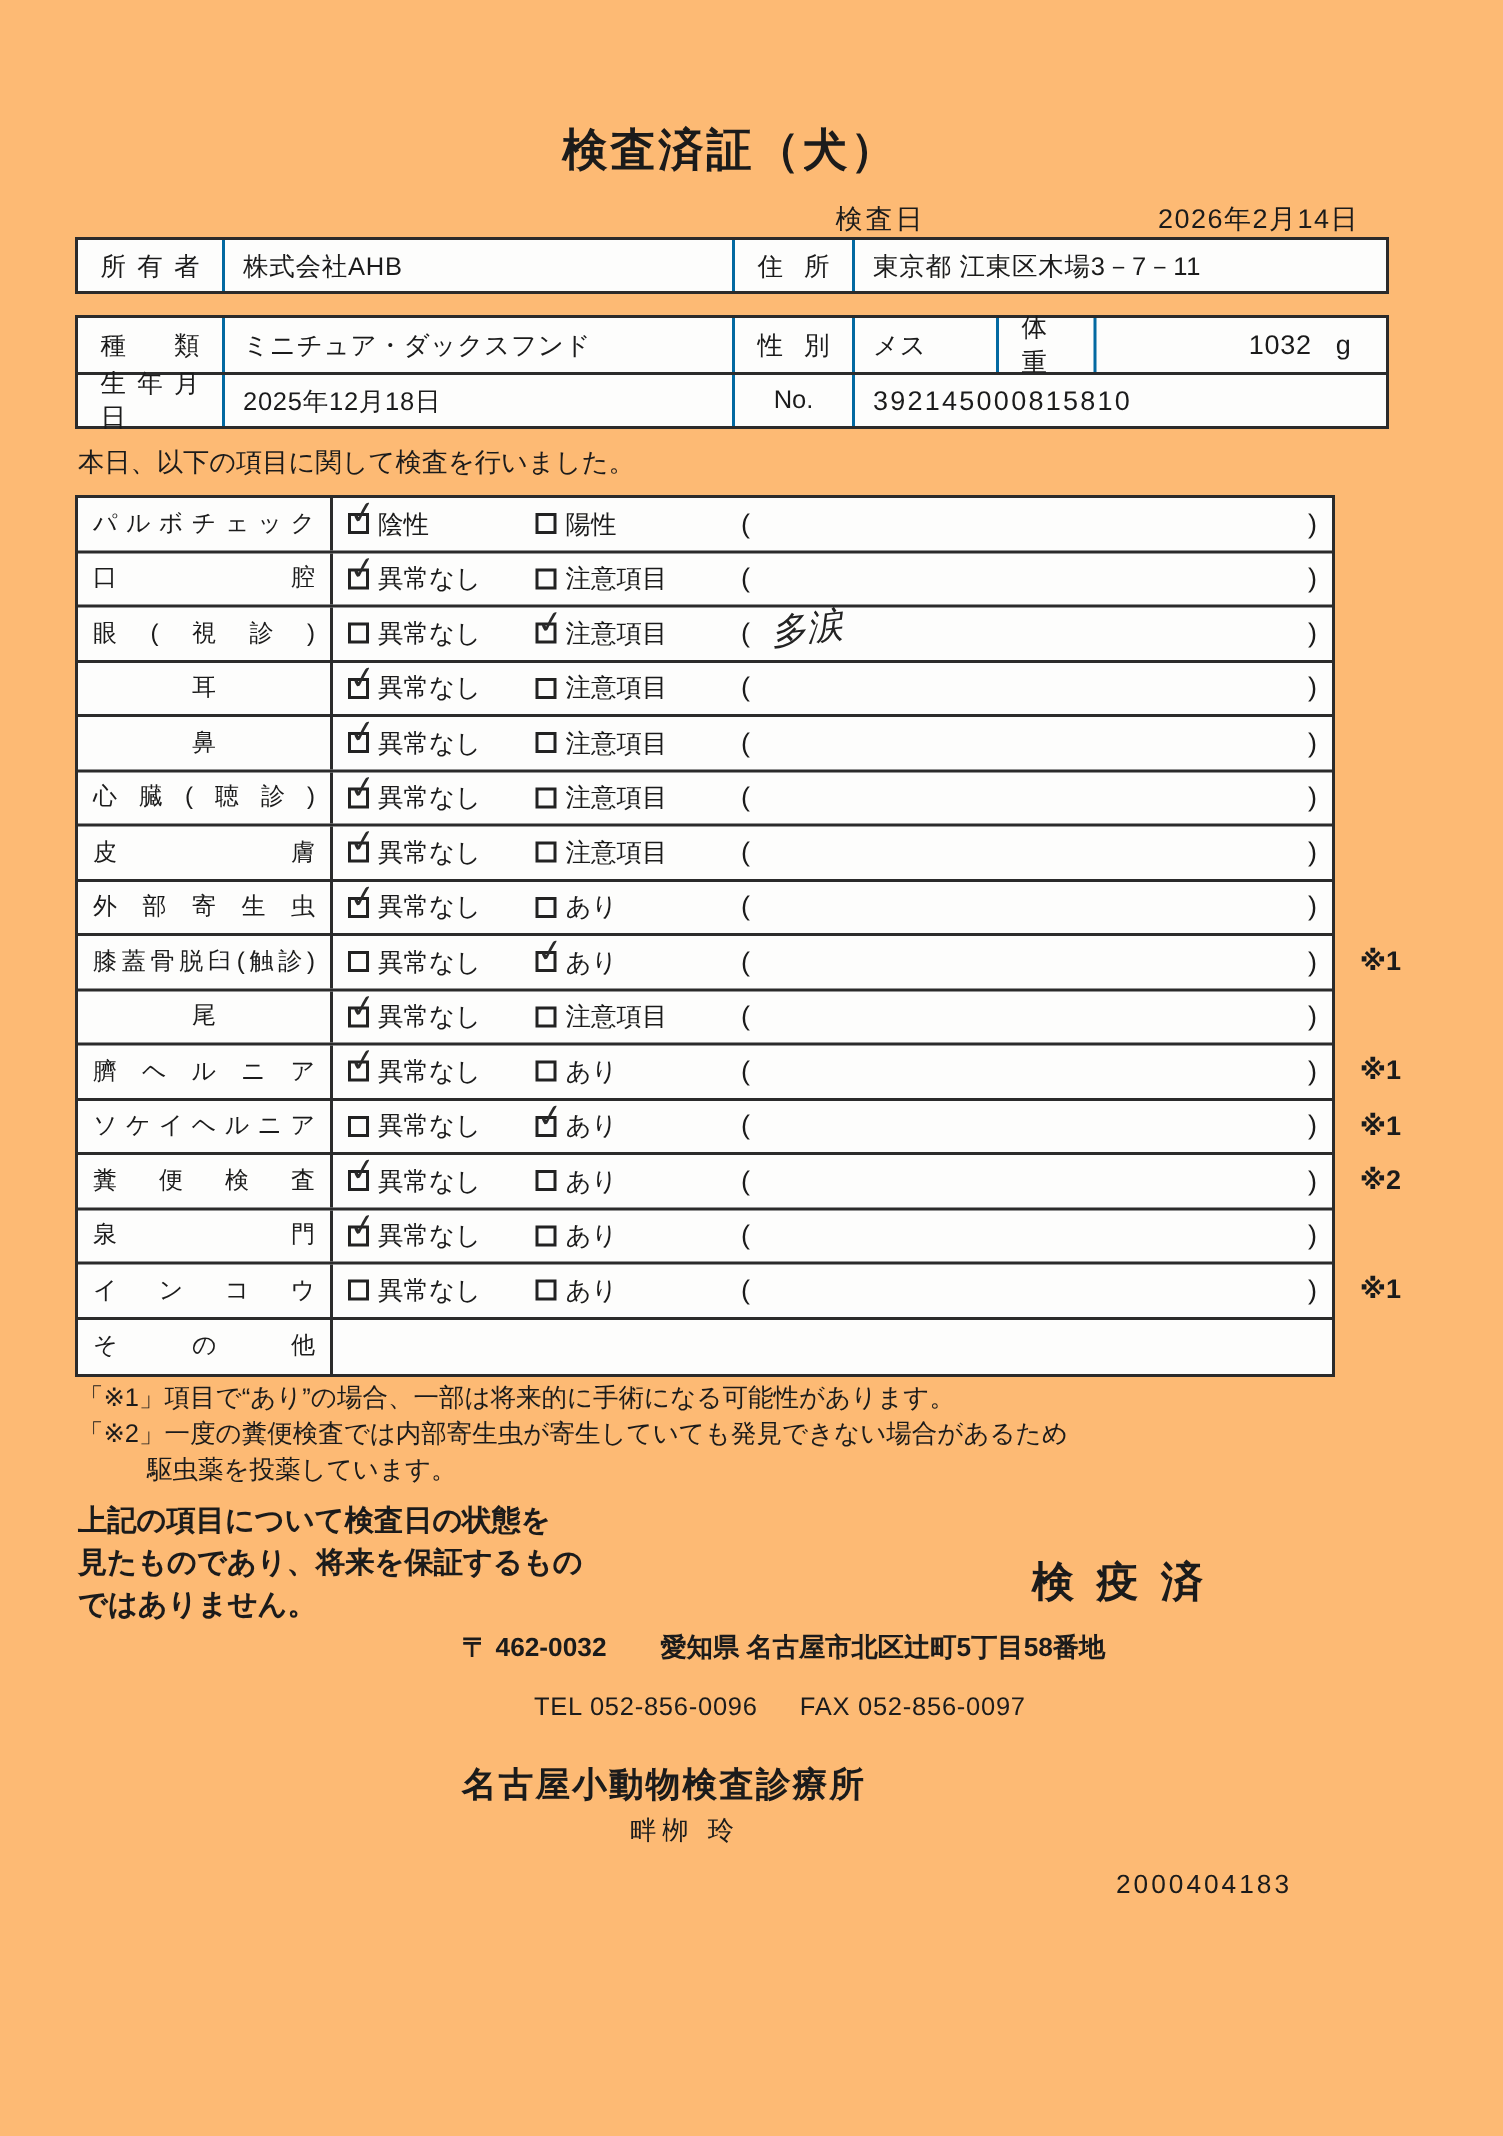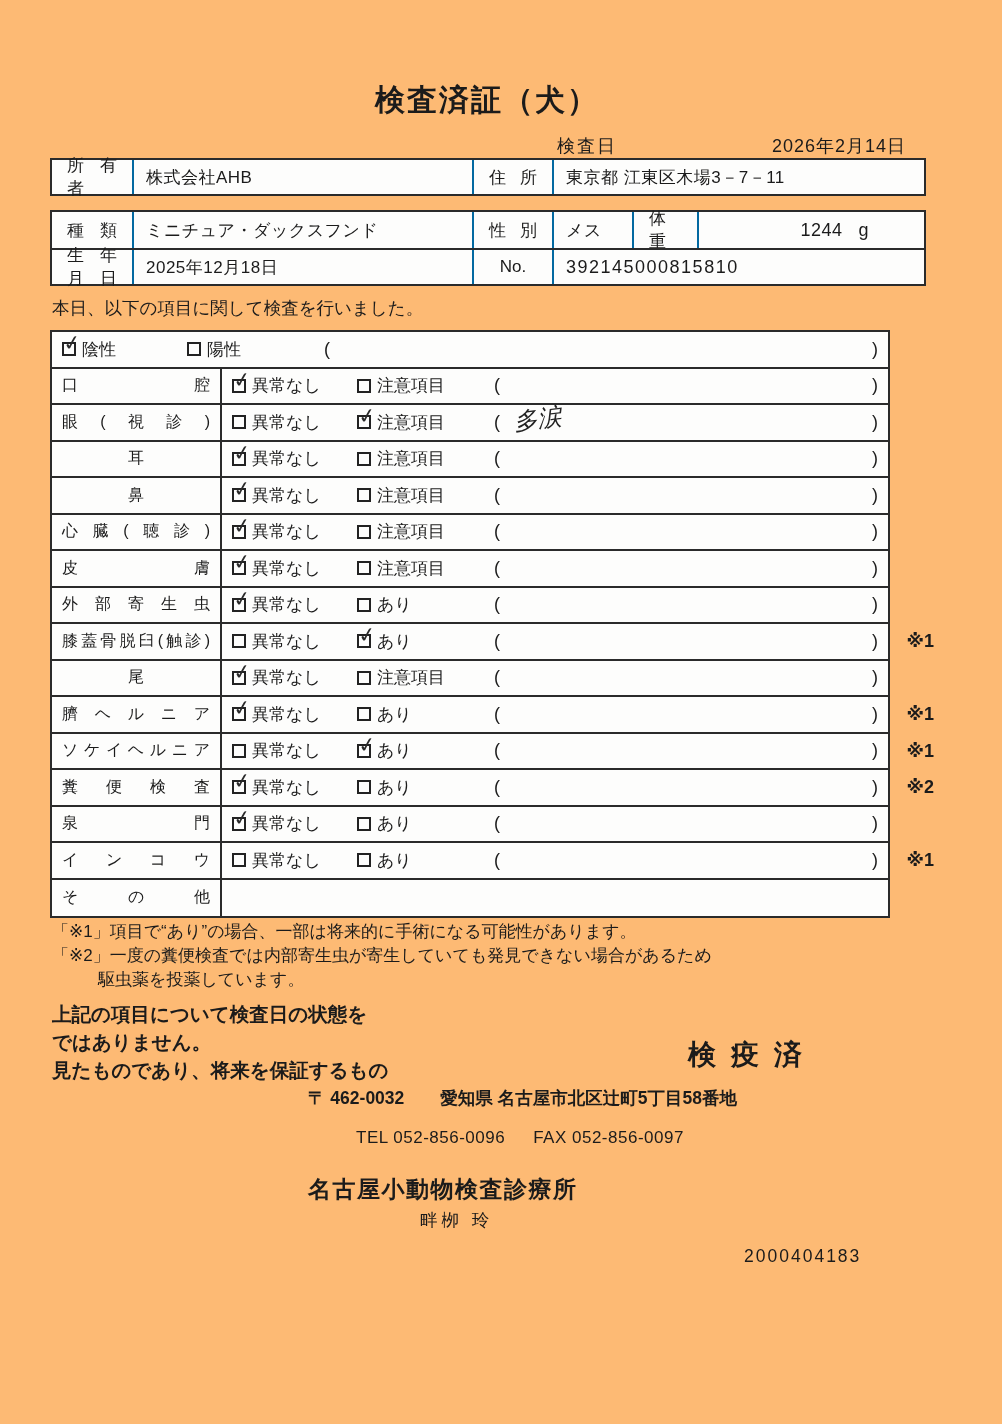--- a/index.html
+++ b/index.html
@@ -18,21 +18,21 @@
 
   .tbl { position:absolute; left:50px; width:876px; border:2px solid #2b2b2b; background:#fdfdfc; }
   .tbl-row { display:flex; }
   .tbl-row + .tbl-row { border-top:2px solid #2b2b2b; }
   .t1 { top:158px; }
   .t1 .tbl-row { height:34px; }
   .t2 { top:210px; }
   .t2 .tbl-row { height:36px; }
   .cell { display:flex; align-items:center; font-size:17px; overflow:visible; }
   .tbl-row .cell + .cell { border-left:2px solid #0369a1; }
-  .w65{width:65px} .w80{width:80px} .w100{width:80px} .w190{width:190px} .w340{width:340px} .w356{width:356px}
+  .w65{width:65px} .w80{width:80px} .w100{width:96px} .w190{width:190px} .w340{width:340px} .w356{width:356px}
   .lab-inner {
     display:block; width:100%; padding:0 15px; font-weight:500;
     text-align:justify; text-align-last:justify; text-justify:inter-character;
   }
   .lab-inner.c { text-align:center; text-align-last:center; }
   .val { padding:0 12px; font-weight:500; letter-spacing:0.5px; }
   .weight { justify-content:flex-end; padding-right:18px; gap:16px; font-size:18px; }
   .no-val { font-size:18px; letter-spacing:1.5px; }
 
   .intro { position:absolute; top:296px; left:52px; font-size:17.5px; font-weight:500; }
@@ -105,40 +105,43 @@
       </div>
       <div class="cell val w340">ミニチュア・ダックスフンド</div>
       <div class="cell lab w80">
         <span class="lab-inner">性別</span>
       </div>
       <div class="cell val w100">メス</div>
       <div class="cell lab w65">
         <span class="lab-inner">体重</span>
       </div>
       <div class="cell val w190 weight">
-        <span>1244</span>
+        <span>1032</span>
         <span class="unit">g</span>
       </div>
     </div>
     <div class="tbl-row">
       <div class="cell lab w100">
         <span class="lab-inner">生年月日</span>
       </div>
       <div class="cell val w340">2025年12月18日</div>
       <div class="cell lab w80">
         <span class="lab-inner c">No.</span>
       </div>
       <div class="cell val w356 no-val">392145000815810</div>
     </div>
   </div>
 
   <div class="intro">本日、以下の項目に関して検査を行いました。</div>
 
   <div class="insp-tbl">
     <div class="insp-row">
+      <div class="row-label">
+        <span class="label-text">パルボチェック</span>
+      </div>
       <div class="row-content">
         <span class="opt opt1">
           <span class="cb">
               <span class="tick">✓</span>
             </span>
           <span class="opt-text">陰性</span>
         </span>
         <span class="opt opt2">
           <span class="cb"></span>
           <span class="opt-text">陽性</span>
@@ -478,22 +481,22 @@
   </div>
 
   <div class="footnotes">
     <div class="footnote">「※1」項目で“あり”の場合、一部は将来的に手術になる可能性があります。</div>
     <div class="footnote">「※2」一度の糞便検査では内部寄生虫が寄生していても発見できない場合があるため</div>
     <div class="footnote indent">駆虫薬を投薬しています。</div>
   </div>
 
   <div class="disclaimer">
     <div>上記の項目について検査日の状態を</div>
+    <div>見たものであり、将来を保証するもの</div>
     <div>ではありません。</div>
-    <div>見たものであり、将来を保証するもの</div>
   </div>
 
   <div class="stamp">検疫済</div>
 
   <div class="postal-line">
     <span>〒 462-0032</span>
     <span>愛知県 名古屋市北区辻町5丁目58番地</span>
   </div>
   <div class="tel-line">
     <span>TEL 052-856-0096</span>

